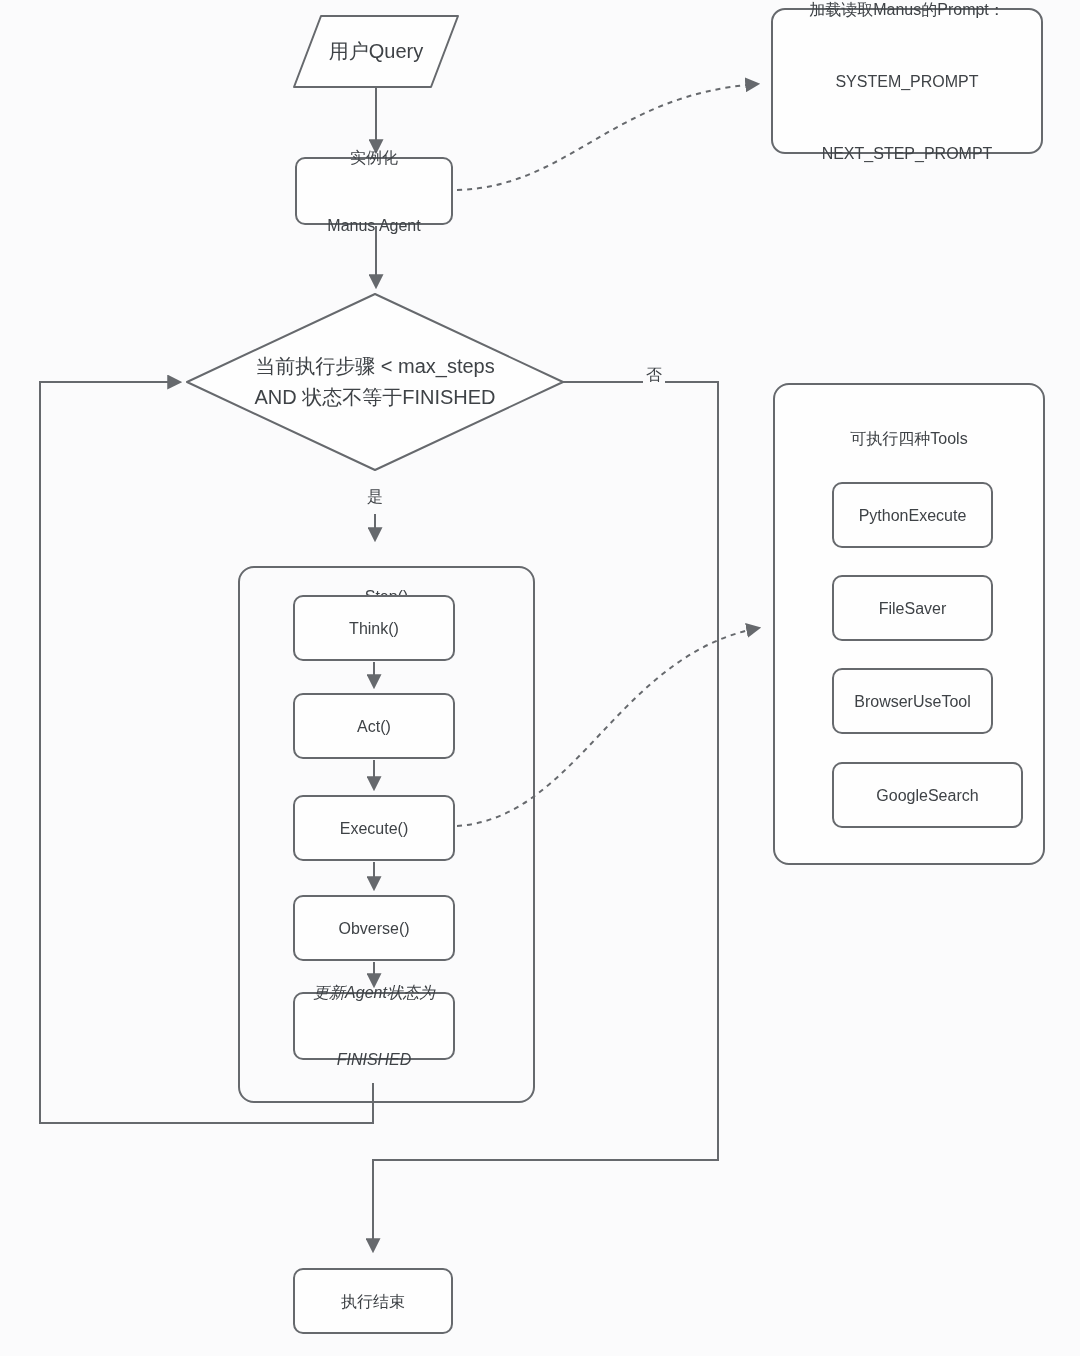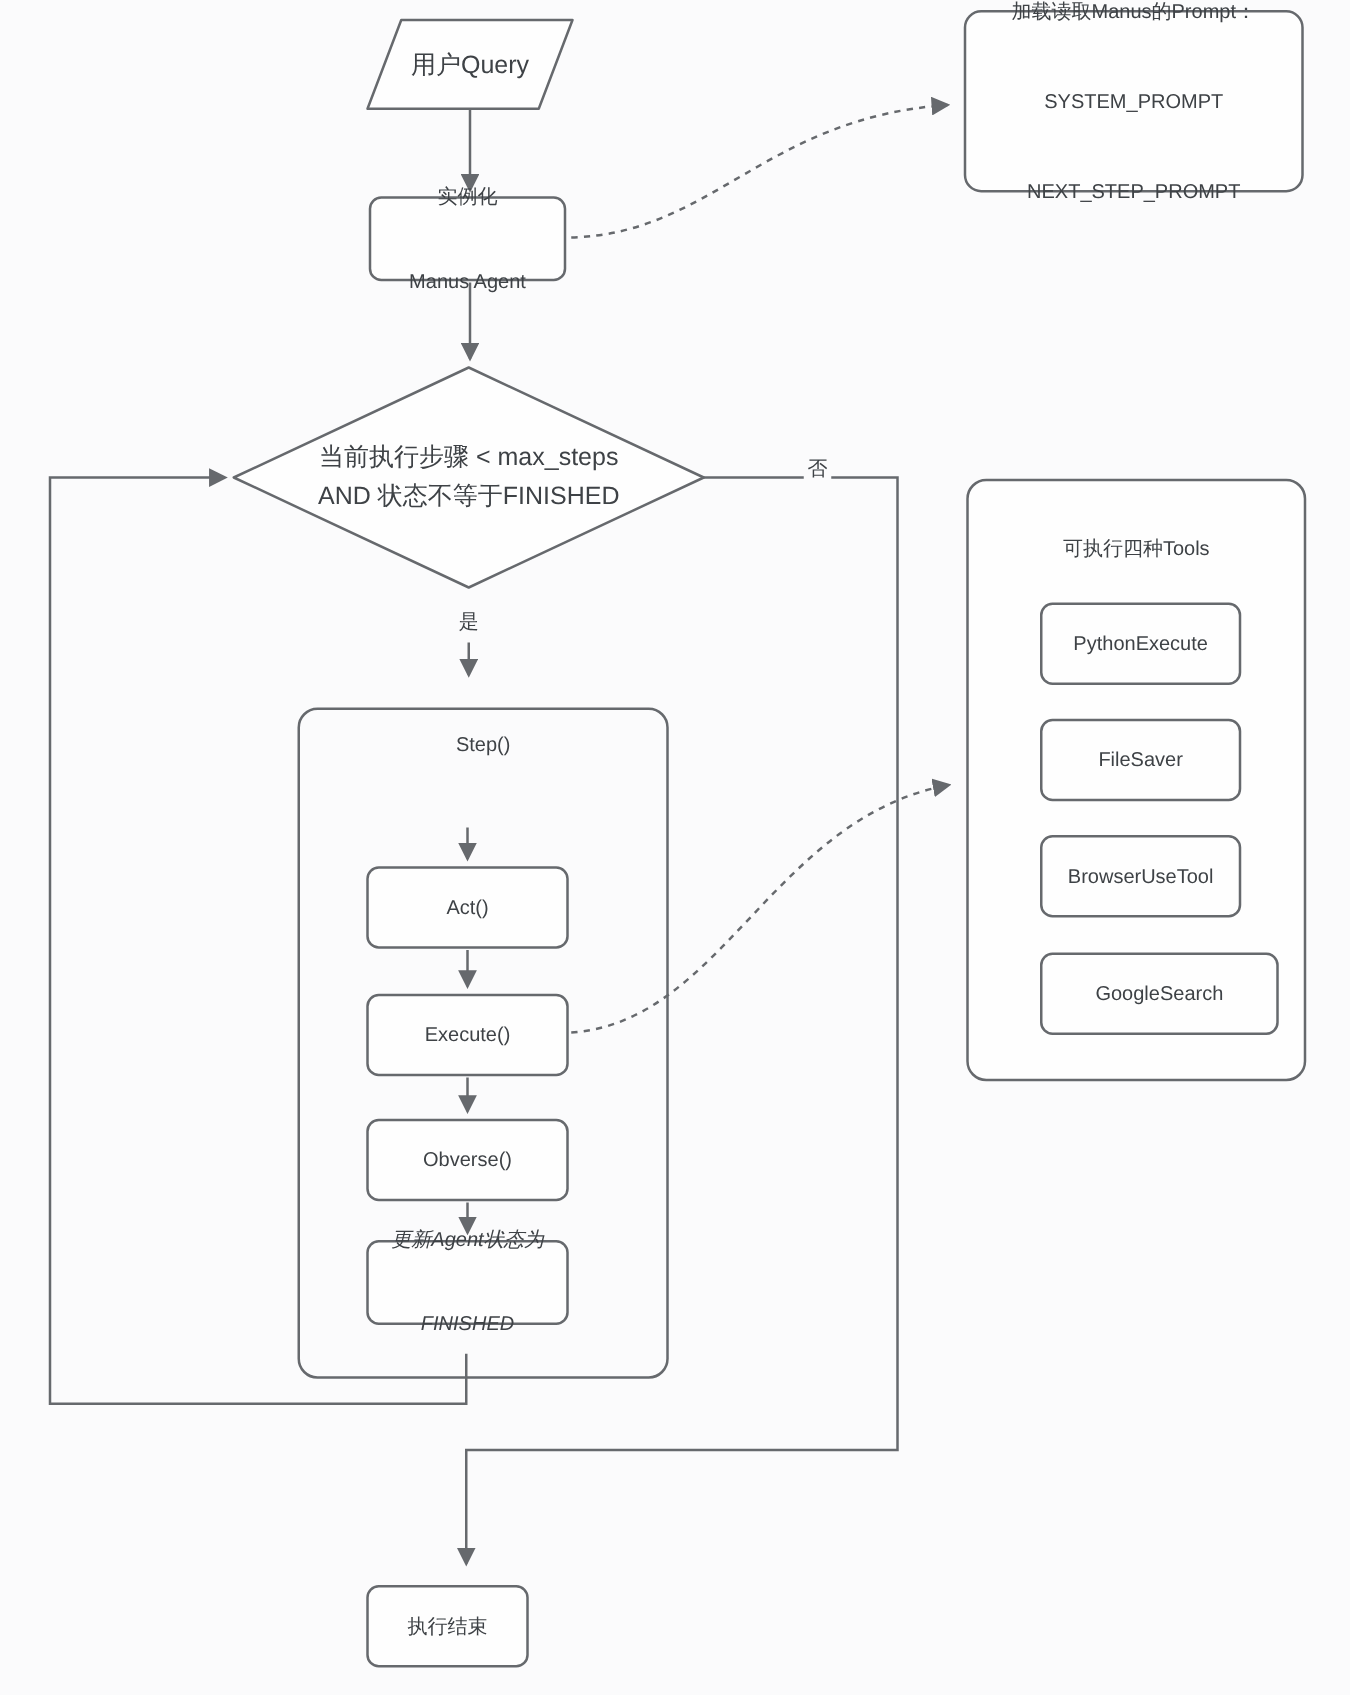--- a/index.html
+++ b/index.html
@@ -119,20 +119,23 @@
     <div>AND 状态不等于FINISHED</div>
   </div>
 
   <div class="branch-label" style="left:364px;top:487px;"><span>是</span></div>
   <div class="branch-label" style="left:643px;top:365px;"><span>否</span></div>
 
   <div class="container-node" style="left:238px;top:546px;width:297px;height:537px;background:transparent;margin-top:20px;">
     <div class="container-title" style="top:20px;">Step()</div>
   </div>
 
+  <div class="node" style="left:293px;top:595px;width:162px;height:66px;">
+    <span>Think()</span>
+  </div>
   <div class="node" style="left:293px;top:693px;width:162px;height:66px;">
     <span>Act()</span>
   </div>
   <div class="node" style="left:293px;top:895px;width:162px;height:66px;">
     <span>Obverse()</span>
   </div>
   <div class="node" style="left:293px;top:795px;width:162px;height:66px;">
     <span>Execute()</span>
   </div>
   <div class="node" style="left:293px;top:992px;width:162px;height:68px;line-height:26px;font-style:italic;">
@@ -150,17 +153,17 @@
   <div class="node" style="left:832px;top:575px;width:161px;height:66px;text-align:right;">
     <span>FileSaver</span>
   </div>
   <div class="node" style="left:832px;top:668px;width:161px;height:66px;">
     <span>BrowserUseTool</span>
   </div>
   <div class="node" style="left:832px;top:762px;width:191px;height:66px;">
     <span>GoogleSearch</span>
   </div>
 
-  <div class="node" style="left:293px;top:1268px;width:130px;height:66px;">
+  <div class="node" style="left:293px;top:1268px;width:160px;height:66px;">
     <span>执行结束</span>
   </div>
 
 </div>
 
 </body></html>

